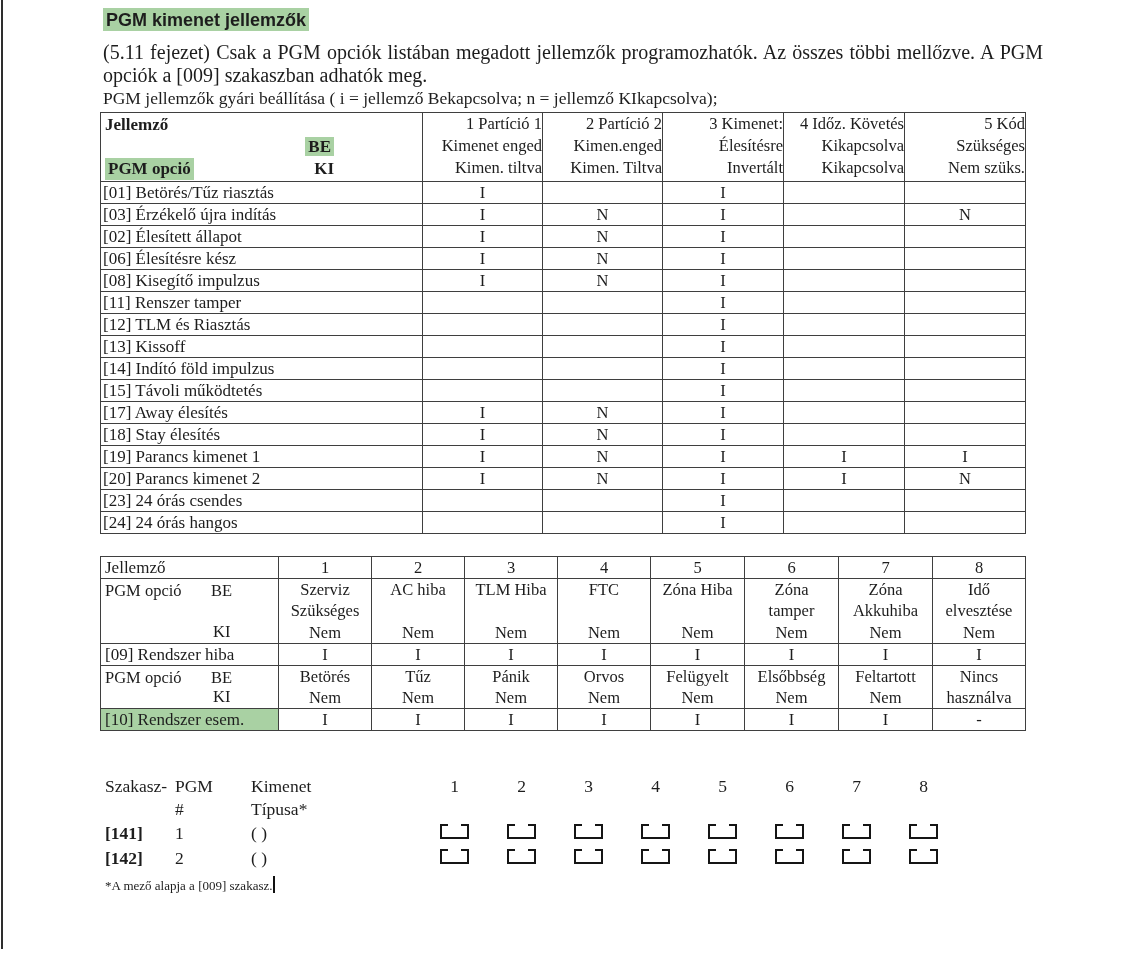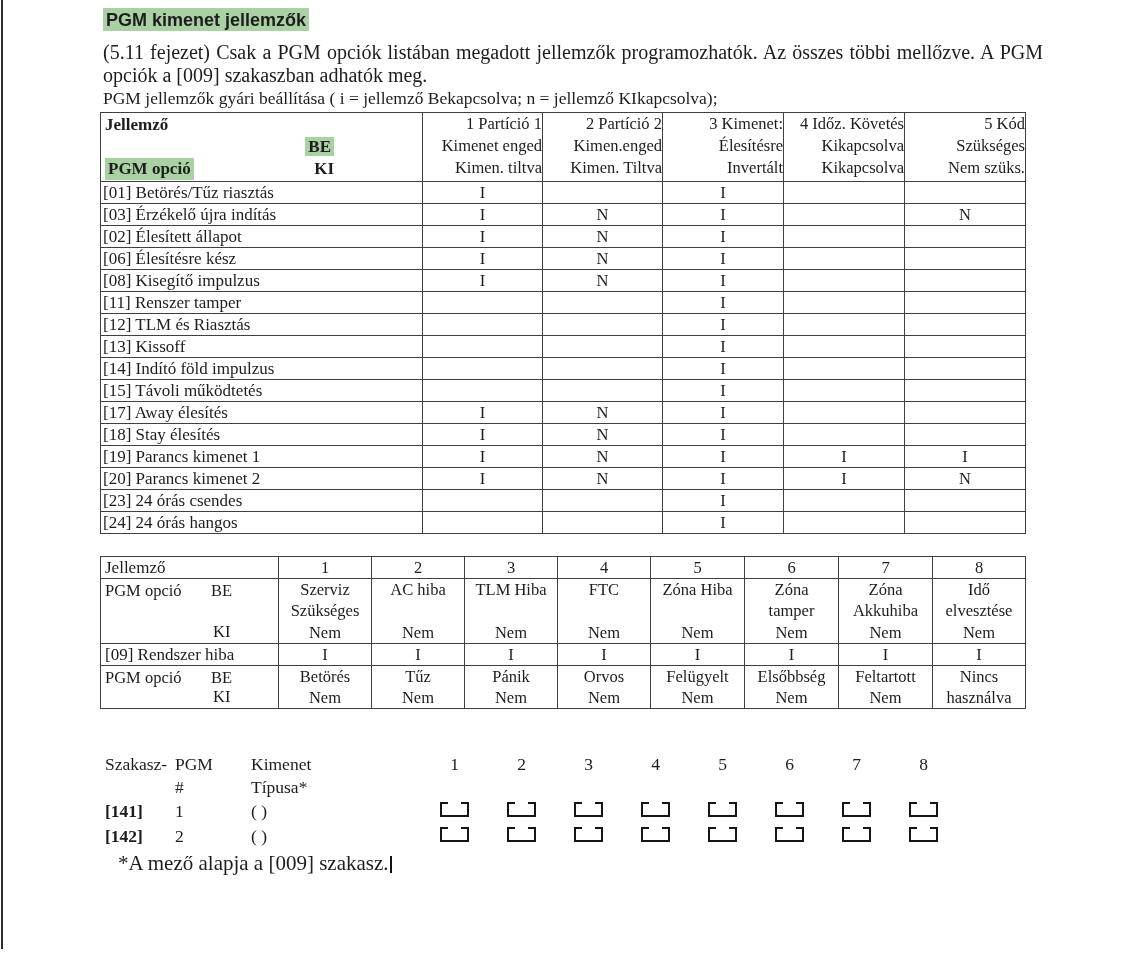--- a/index.html
+++ b/index.html
@@ -59,21 +59,21 @@
   .wsrow .num{text-align:center;}
   .wsrow .boxc{text-align:center;}
   .wsrow .pgmcol{padding-left:12px;}
   .wsrow .bold{font-weight:bold;}
   .wsrow.r{height:25px;line-height:25px;}
   .abox{display:inline-block;position:relative;width:25px;height:13px;
         border-left:2px solid #151515;border-right:2px solid #151515;border-bottom:2px solid #151515;}
   .abox::before,.abox::after{content:"";position:absolute;top:0;width:6px;height:2px;background:#151515;}
   .abox::before{left:0;} .abox::after{right:0;}
 
-  .footnote{margin:3px 0 0 18px;font-size:21px;line-height:23px;}
+  .footnote{margin:3px 0 0 5px;font-size:13px;line-height:23px;}
   .cursor{display:inline-block;width:2px;height:17px;background:#111;margin-left:1px;vertical-align:-3px;}
 </style>
 </head>
 <body>
 
 <div class="edge-line"></div>
 
 <div class="page">
 
   <h1 class="title"><span class="hl">PGM kimenet jellemzők</span></h1>
@@ -447,20 +447,31 @@
           <td>
             <div class="vfill h44">
               <div class="on">
                 <div>Nincs</div>
                 <div>használva</div>
               </div>
               <div class="off"></div>
             </div>
           </td>
         </tr>
+        <tr>
+          <td class="lab hlcell">[10] Rendszer esem.</td>
+          <td class="val">I</td>
+          <td class="val">I</td>
+          <td class="val">I</td>
+          <td class="val">I</td>
+          <td class="val">I</td>
+          <td class="val">I</td>
+          <td class="val">I</td>
+          <td class="val">-</td>
+        </tr>
       </tbody>
   </table>
 
   <div class="ws">
     <div class="wsrow">
       <div class="c">Szakasz-</div>
       <div class="c pgmcol">PGM</div>
       <div class="c">Kimenet</div>
     <div class="c num">1</div>
         <div class="c num">2</div>

